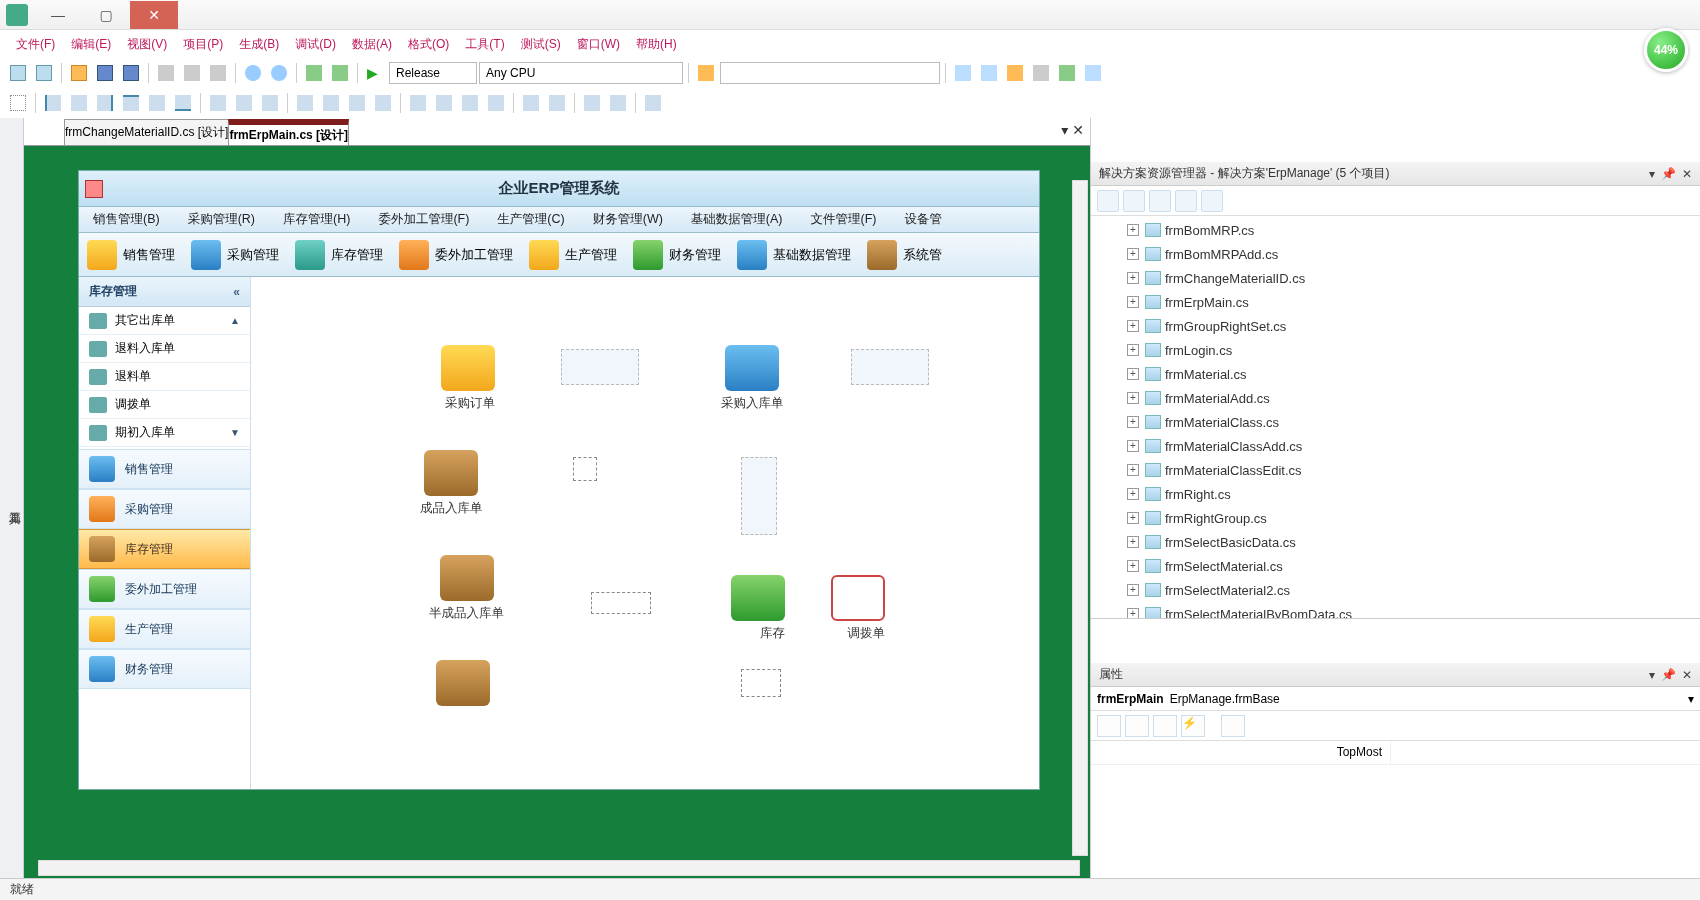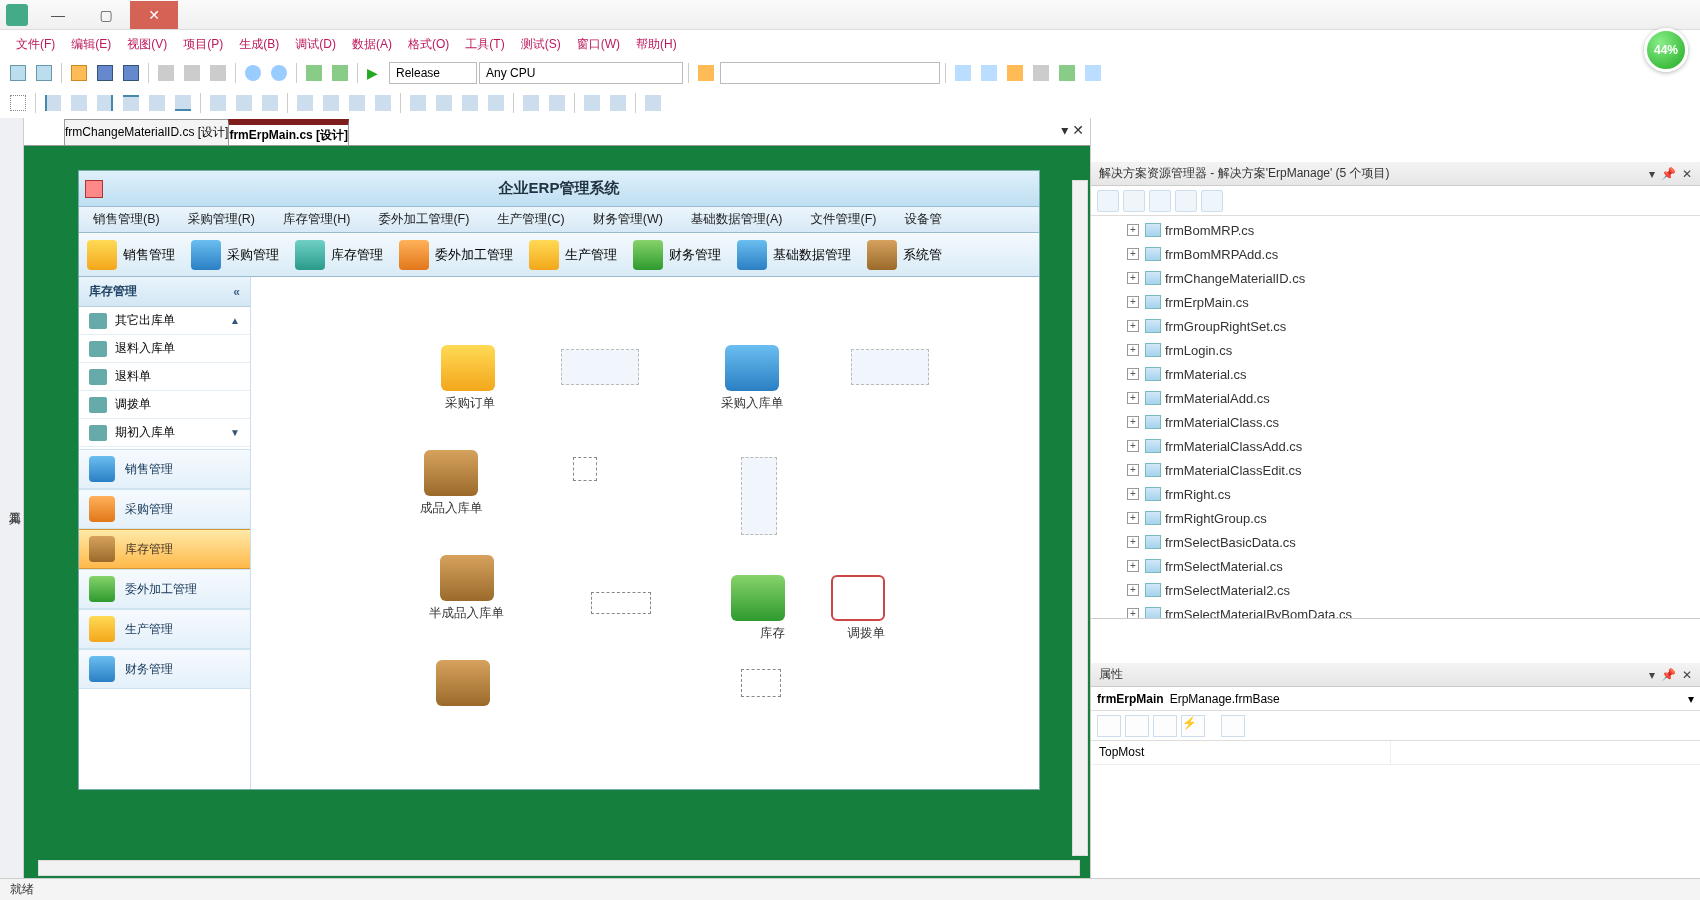--- a/index.html
+++ b/index.html
@@ -85,21 +85,21 @@
 .tree .tn .exp { width: 12px; height: 12px; border: 1px solid #999; display: flex; align-items: center; justify-content: center; font-size: 10px; line-height: 1; color: #555; margin-right: 2px; }
 .tree .tn .fico { width: 16px; height: 14px; background: linear-gradient(#cfe8f8, #a8d2ec); border: 1px solid #7bb; }
 
 .props { height: 260px; border-top: 1px solid #ccc; display: flex; flex-direction: column; }
 .props-sel { height: 24px; border-bottom: 1px solid #ddd; display: flex; align-items: center; padding: 0 6px; font-size: 12px; }
 .props-sel b { margin-right: 6px; }
 .props-tb { height: 30px; display: flex; align-items: center; padding: 0 6px; gap: 4px; border-bottom: 1px solid #ddd; }
 .props-tb .pb { width: 24px; height: 22px; border: 1px solid #cde; background: #fdfdfd; }
 .props-grid { flex: 1; }
 .props-row { height: 24px; display: flex; border-bottom: 1px solid #eee; }
-.props-row .pn { width: 300px; padding: 4px 8px; border-right: 1px solid #eee; }
+.props-row .pn { width: 300px; padding: 4px 8px; border-right: 1px solid #eee; text-align: right; }
 .props-row .pv { flex: 1; padding: 4px 8px; }
 
 
 .statusbar { height: 22px; background: #f4f4f4; border-top: 1px solid #ccc; display: flex; align-items: center; padding: 0 10px; font-size: 12px; color: #333; }
 
 
 .c-yellow { background: linear-gradient(#ffda55, #f3a71b); }
 .c-blue { background: linear-gradient(#6bbef0, #2a7fc4); }
 .c-green { background: linear-gradient(#86d36a, #2e9a2e); }
 .c-orange { background: linear-gradient(#ffb15a, #e2771a); }

